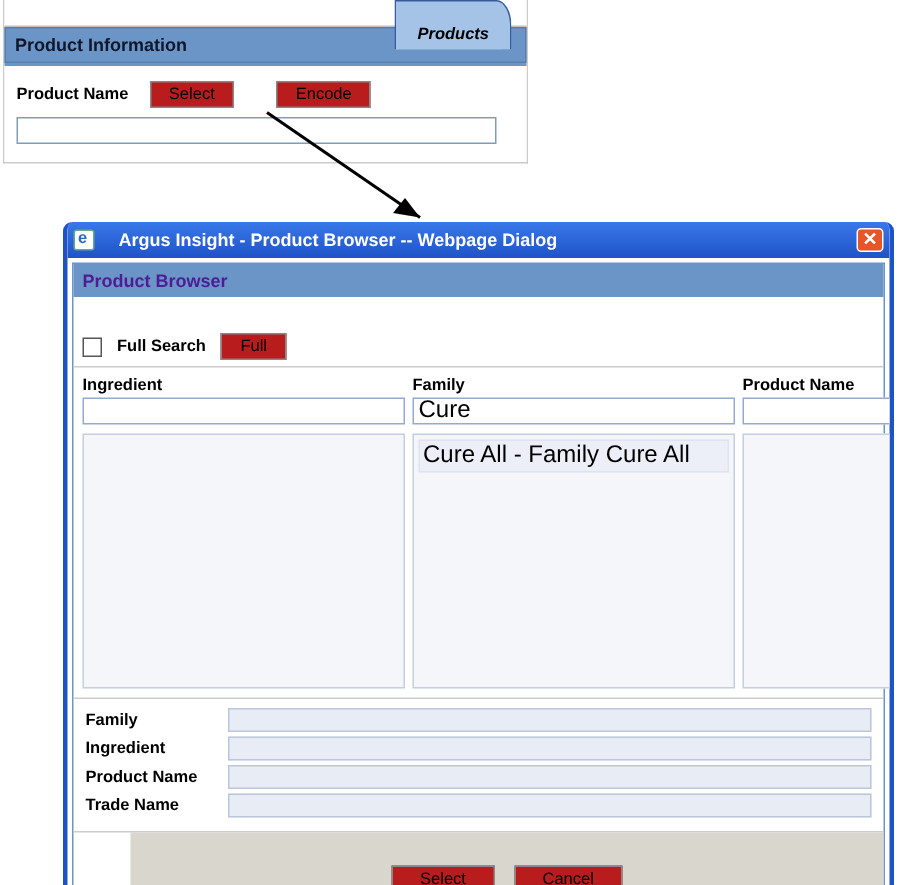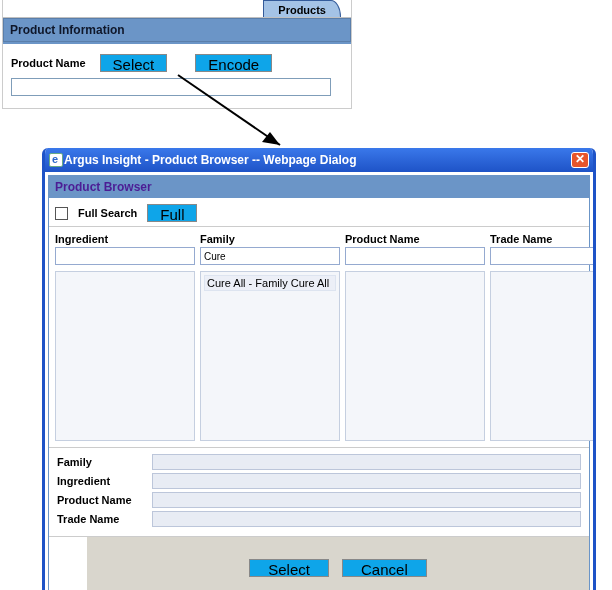--- a/index.html
+++ b/index.html
@@ -28,24 +28,25 @@
     border-bottom: 1px solid #c0c0c0;
   }
   .tab {
     position: absolute;
     right: 10px;
     top: 0;
     height: 17px;
     background: #a4c3e6;
     border: 1px solid #345b9a;
     border-bottom: none;
-    padding: 3px 14px;
+    padding: 16px 14px;
     font-weight: bold;
     font-size: 11px;
     border-top-right-radius: 10px 17px;
+    font-style: italic;
   }
   .panel-header {
     background: #6b95c7;
     color: #0f172a;
     font-weight: bold;
     font-size: 12px;
     padding: 4px 6px;
     border: 1px solid #5a7eaa;
   }
   .panel-body {
@@ -57,23 +58,23 @@
     display: flex;
     align-items: center;
     gap: 14px;
     margin-bottom: 6px;
   }
   .label {
     font-weight: bold;
     font-size: 11px;
   }
   .btn {
-    background: #0ea5e9;
+    background: #b91c1c;
     border: 1px solid #888;
-    font-size: 15px;
+    font-size: 11px;
     padding: 1px 12px;
     height: 18px;
     cursor: pointer;
   }
   .txt {
     width: 320px;
     height: 18px;
     border: 1px solid #7f9db9;
     padding: 1px 3px;
     font-size: 11px;
@@ -100,21 +101,21 @@
     border-bottom: 3px solid #1e53c7;
     border-radius: 6px;
     overflow: hidden;
   }
   .titlebar {
     background: linear-gradient(#3a78ea,#1e53c7);
     height: 24px;
     display: flex;
     align-items: center;
     padding: 0 4px;
-    gap: 1px;
+    gap: 16px;
   }
   .tb-icon {
     width: 14px; height: 14px;
     background: #fff;
     border: 1px solid #6a8;
     border-radius: 2px;
     position: relative;
   }
   .tb-icon::after {
     content: "e";
@@ -151,21 +152,21 @@
     background: #6b95c7;
     color: #4c1d95;
     font-weight: bold;
     font-size: 12px;
     padding: 4px 6px;
   }
   .searchbar {
     display: flex;
     align-items: center;
     gap: 10px;
-    padding: 6px 6px 4px 6px;
+    padding: 24px 6px 4px 6px;
     border-bottom: 1px solid #ccc;
   }
   .chk {
     width: 13px; height: 13px;
     border: 1px solid #555;
     background: #fff;
     cursor: pointer;
   }
   .grid {
     padding: 4px 6px 6px 6px;
@@ -182,30 +183,30 @@
   }
   .col-h {
     font-weight: bold;
     font-size: 11px;
     padding: 2px 0;
   }
   .col-search {
     height: 18px;
     border: 1px solid #95aad0;
     background: #fff;
-    font-size: 10px;
+    font-size: 16px;
     padding: 1px 3px;
     margin-bottom: 6px;
   }
   .col-list {
     height: 170px;
     border: 1px solid #c5cfe0;
     background: #f4f6fa;
     padding: 3px;
-    font-size: 11px;
+    font-size: 16px;
     overflow: hidden;
   }
   .list-item {
     background: #eceff7;
     padding: 1px 2px;
     margin-bottom: 1px;
     border: 1px solid #dde4f0;
     cursor: pointer;
   }
   .details {

